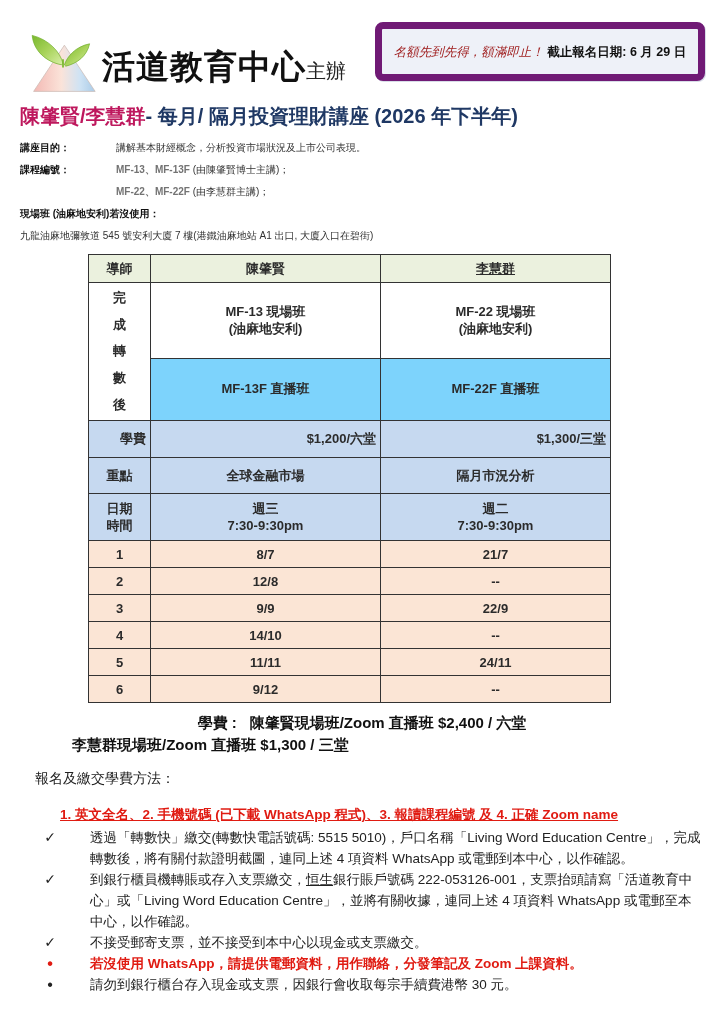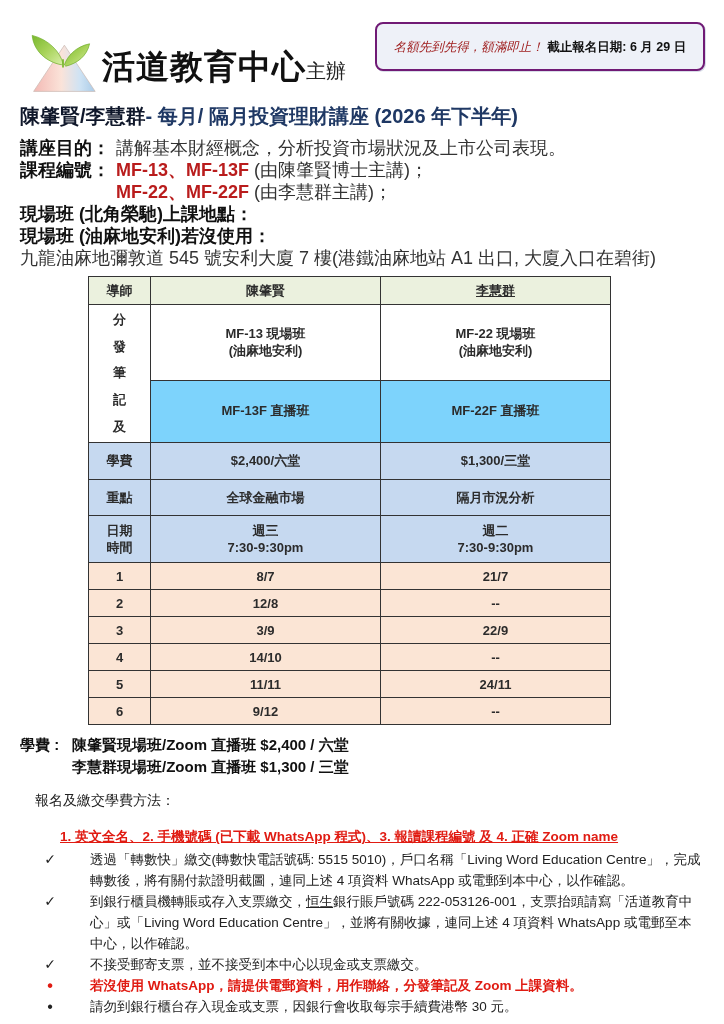--- a/index.html
+++ b/index.html
@@ -7,59 +7,59 @@
   body { font-family:"Liberation Sans","DejaVu Sans",sans-serif; color:#1a1a1a; }
   .page { position:relative; width:724px; height:1024px; margin:5px auto; background:#fff; overflow:hidden; }
 
   
   .header { position:relative; height:96px; }
   .logo { position:absolute; left:28px; top:22px; width:70px; height:70px; }
   .org-line { position:absolute; left:102px; top:40px; white-space:nowrap; }
   .org-name { font-size:33px; font-weight:bold; color:#111; letter-spacing:1px; }
   .org-suffix { font-size:20px; color:#222; }
   .notice-box { position:absolute; right:19px; top:17px; width:330px; padding:13px 8px;
-    background:#eef1f8; border:2px solid #701a75; border-radius:8px; text-align:center;
+    background:#eef1f8; border:7px solid #701a75; border-radius:8px; text-align:center;
     box-shadow:1px 1px 0 #d8dde8; }
   .notice-italic { font-style:italic; color:#a02020; font-size:12.5px; }
   .notice-deadline { color:#111; font-weight:bold; font-size:12.5px; }
 
   
   .main-title { padding:2px 20px 4px 20px; font-size:20px; font-weight:bold; line-height:26px; }
-  .title-red { color:#0f172a; }
+  .title-red { color:#be185d; }
   .title-blue { color:#1f3864; }
 
   
-  .info { padding:4px 20px 0 20px; font-size:18px; line-height:22px; color:#333; }
+  .info { padding:4px 20px 0 20px; font-size:10px; line-height:22px; color:#333; }
   .info-row { display:flex; }
   .info-label { font-weight:bold; color:#111; width:96px; flex:0 0 96px; }
-  .b { font-weight:bold; color:#b91c1c; }
+  .b { font-weight:bold; color:#737373; }
   .venue-label { font-weight:bold; color:#111; }
 
   
   .sched-wrap { margin:7px 0 0 88px; }
   table.sched { border-collapse:collapse; width:522px; table-layout:fixed; }
   .sched td { border:1px solid #333; text-align:center; vertical-align:middle;
     font-size:13px; font-weight:bold; color:#2b2b2b; padding:2px 4px; }
   .sched .c0 { width:62px; }
   .sched .c1 { width:230px; }
   .sched .c2 { width:230px;text-decoration:underline; }
   .row-head td { background:#ebf1de; height:28px; }
   .row-onsite td { background:#ffffff; height:52px; }
   .row-live td { background:#7dd3fc; height:43px; }
   .row-blue td { background:#c6d9f0; }
-  .row-fee td { height:37px; }
+  .row-fee td { height:37px;text-align:right; }
   .row-focus td { height:36px; }
   .row-dt td { height:47px; }
   .row-sess td { background:#fbe5d5; height:27px; }
   .vert { width:1.1em; margin:0 auto; word-break:break-all; line-height:2.05; font-size:13px; }
   .cell-line { display:block; line-height:17px; }
 
   
   .fees { padding:9px 20px 0 20px; font-size:15px; font-weight:bold; color:#111; line-height:22px; }
-  .fees-row { display:flex; }
+  .fees-row { display:flex;justify-content:center; }
   .fees-label { width:52px; flex:0 0 52px; }
   .fees-indent { margin-left:52px; }
 
   
   .reg { padding:14px 20px 0 20px; font-size:14px; color:#222; }
   .method-title { margin-left:15px; margin-bottom:16px; }
   .require-line { margin-left:22px; line-height:21px; }
   .red { color:#e01b12; font-weight:bold; }
   .require-items { margin-left:40px; line-height:21px; font-size:13.5px; }
   .red-underline { color:#e01b12; font-weight:bold; text-decoration:underline; }
@@ -115,53 +115,52 @@
       <span>講解基本財經概念，分析投資市場狀況及上市公司表現。</span>
     </div>
     <div class="info-row">
       <span class="info-label">課程編號：</span>
       <span><span class="b">MF-13、MF-13F</span><span> (由陳肇賢博士主講)；</span></span>
     </div>
     <div class="info-row">
       <span class="info-label"></span>
       <span><span class="b">MF-22、MF-22F</span><span> (由李慧群主講)；</span></span>
     </div>
-    <div class="venue-label">現場班 (北角榮馳)上課地點：</div>
     <div class="venue-label">現場班 (油麻地安利)若沒使用：</div>
     <div>九龍油麻地彌敦道 545 號安利大廈 7 樓(港鐵油麻地站 A1 出口, 大廈入口在碧街)</div>
   </div>
 
   <div class="sched-wrap">
     <table class="sched">
       <tbody>
           <tr class="row-head">
         <td class="c0">導師</td>
         <td class="c1">陳肇賢</td>
         <td class="c2">李慧群</td>
       </tr>
       <tr class="row-onsite">
         <td rowspan="2">
-              <div class="vert">分發筆記及</div>
+              <div class="vert">完成轉數後</div>
             </td>
         <td>
               <span class="cell-line">MF-13 現場班</span>
               <span class="cell-line">(油麻地安利)</span>
             </td>
         <td>
               <span class="cell-line">MF-22 現場班</span>
               <span class="cell-line">(油麻地安利)</span>
             </td>
       </tr>
       <tr class="row-live">
         <td>MF-13F 直播班</td>
         <td>MF-22F 直播班</td>
       </tr>
       <tr class="row-blue row-fee">
         <td>學費</td>
-        <td>$2,400/六堂</td>
+        <td>$1,200/六堂</td>
         <td>$1,300/三堂</td>
       </tr>
       <tr class="row-blue row-focus">
         <td>重點</td>
         <td>全球金融市場</td>
         <td>隔月市況分析</td>
       </tr>
       <tr class="row-blue row-dt">
         <td>
               <span class="cell-line">日期</span>
@@ -181,21 +180,21 @@
         <td>8/7</td>
         <td>21/7</td>
       </tr>
       <tr class="row-sess">
         <td>2</td>
         <td>12/8</td>
         <td>--</td>
       </tr>
       <tr class="row-sess">
         <td>3</td>
-        <td>3/9</td>
+        <td>9/9</td>
         <td>22/9</td>
       </tr>
       <tr class="row-sess">
         <td>4</td>
         <td>14/10</td>
         <td>--</td>
       </tr>
       <tr class="row-sess">
         <td>5</td>
         <td>11/11</td>

